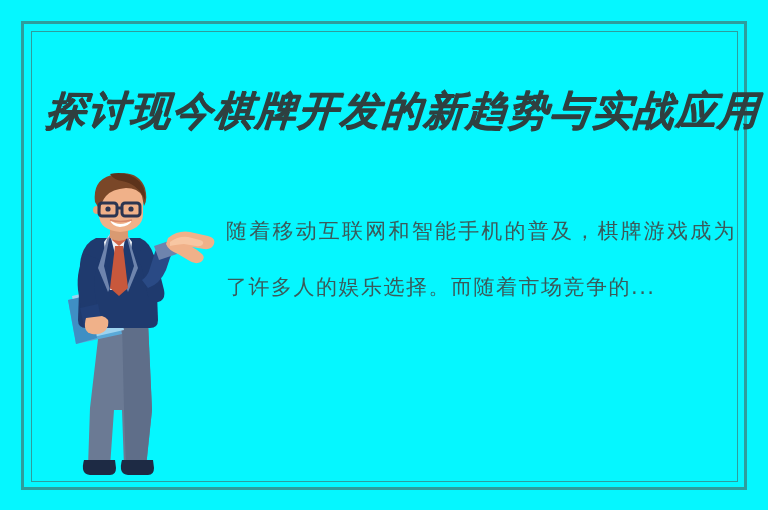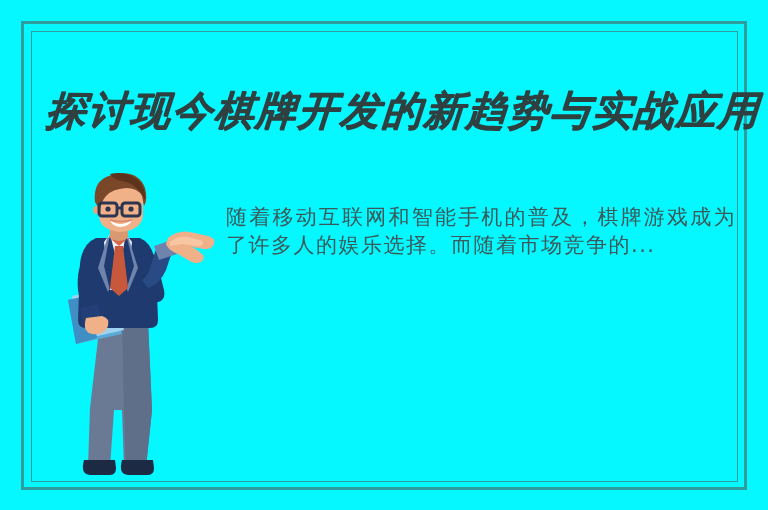--- a/index.html
+++ b/index.html
@@ -67,21 +67,21 @@
 
   
   .body-text {
     position: absolute;
     left: 226px;
     top: 182px;
     width: 510px;
     color: #3a5a5a;
     font-family: "DejaVu Sans", "Liberation Sans", sans-serif;
     font-size: 21px;
-    line-height: 28px;
+    line-height: 56px;
     letter-spacing: 1.5px;
     text-align: justify;
   }
 
   
   .illustration {
     position: absolute;
     left: 66px;
     top: 172px;
     width: 150px;

